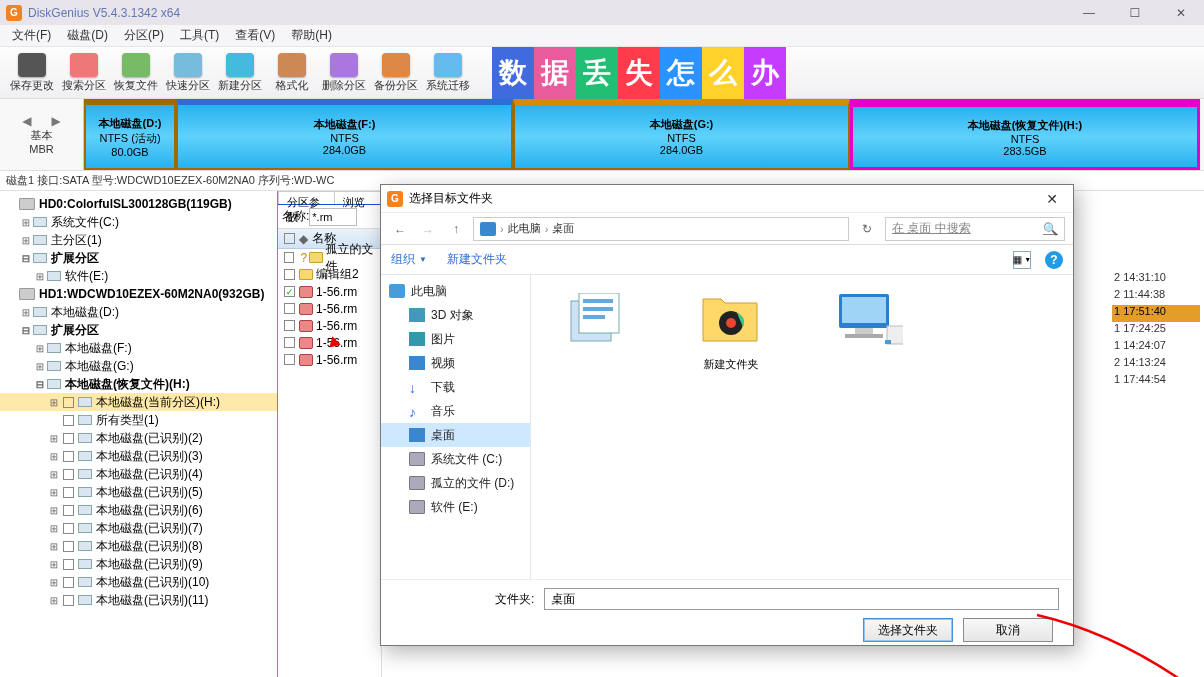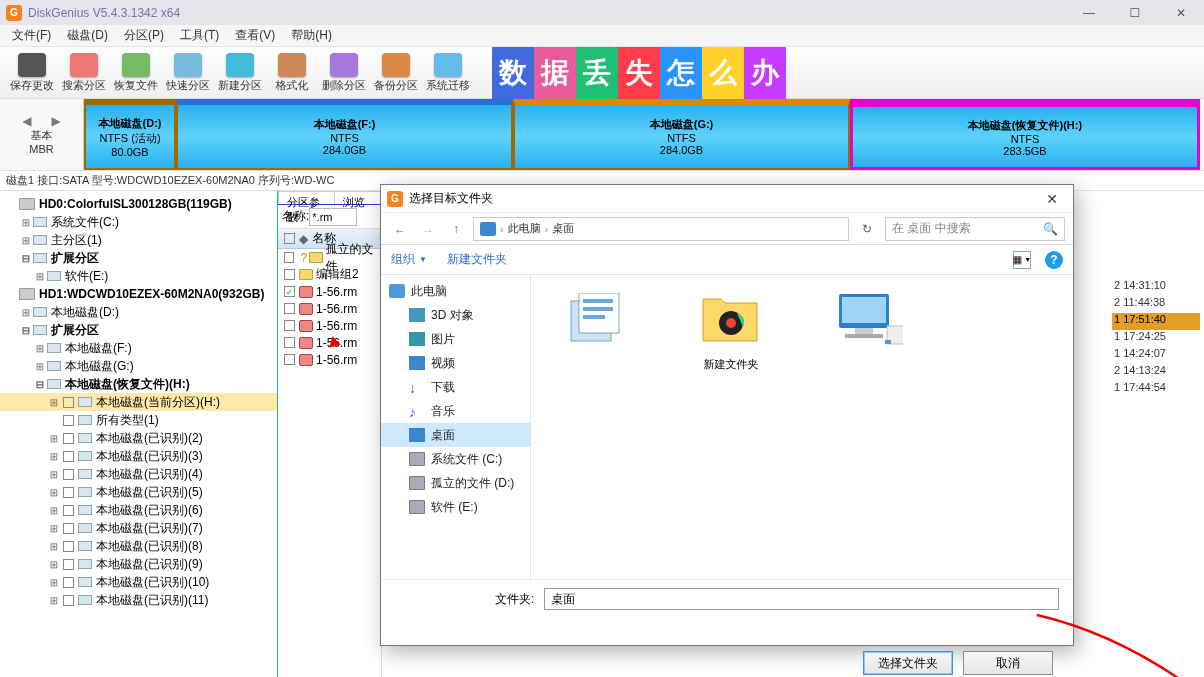--- a/index.html
+++ b/index.html
@@ -60,37 +60,37 @@
 .mid-tab { padding: 3px 8px; font-size: 11px; border-top: 1px solid #ccc; border-left:1px solid #ccc; border-right:1px solid #ccc; background:#fff; }
 .mid-name-row { height: 24px; display:flex; align-items:center; border-bottom:1px solid #ddd; padding:0 4px; }
 .mid-name-row input { width: 48px; font-size:11px; border:1px solid #bbb; height:18px; padding:0 2px; }
 .mid-header { height: 20px; display:flex; align-items:center; background: linear-gradient(#ebf3fb,#d2e3f5); border-bottom:1px solid #bcd; padding-left:4px; }
 .mid-header .chk { margin-right:4px; }
 .mid-row { height: 17px; display:flex; align-items:center; padding-left:4px; font-size:11px; }
 .file-ic { width:14px; height:12px; background:#e88; border:1px solid #a44; border-radius:2px; margin-right:3px; }
 .fold-ic { width:14px; height:11px; background:#f7d86f; border:1px solid #c8a030; border-radius:1px; margin-right:3px; }
 
 
-.rightcol { width: 94px; padding-top: 88px; padding-left:6px; position:absolute; right:4px; top:191px; }
+.rightcol { width: 94px; padding-top: 88px; padding-left:6px; position:absolute; right:4px; top:183px; }
 .rightcol div { font-size:11px; height:17px; color:#333; padding-left:2px; }
 .rightcol .sel { background:#e49d28; color:#000; }
 
 
 .dialog { position: absolute; left: 380px; top: 184px; width: 694px; height: 462px; background: #fff; border: 1px solid #777; box-shadow: 4px 6px 20px rgba(0,0,0,.3); display:flex; flex-direction:column; }
 .dlg-title { height: 28px; background: #fff; display:flex; align-items:center; padding-left:6px; border-bottom:1px solid #eee; }
 .dlg-title .ticon { width:16px;height:16px;background:#f58220;border-radius:3px;color:#fff;display:flex;align-items:center;justify-content:center;font-size:10px;font-weight:bold;margin-right:6px; }
 .dlg-close { margin-left:auto; width:42px; text-align:center; font-size:14px; color:#333; height:28px; line-height:28px; }
 .dlg-nav { height: 32px; display:flex; align-items:center; padding:0 8px; border-bottom:1px solid #ddd; gap:6px; }
 .nav-btn { width:22px; height:22px; display:flex; align-items:center; justify-content:center; color:#666; }
 .crumb { display:flex; align-items:center; gap:4px; border:1px solid #ccc; height:24px; padding:0 6px; flex:1; }
 .crumb .pc-ic { width:16px; height:14px; background:#3a87cf; border-radius:2px; }
 .crumb span { font-size:11px; color:#333; }
 .crumb .sep { color:#888; }
 .refresh { width:24px; }
-.searchbox { width:180px; border:1px solid #ccc; height:24px; display:flex; align-items:center; padding:0 6px; font-size:11px; color:#888; justify-content:space-between; }
+.searchbox { width:180px; border:1px solid #ccc; height:24px; display:flex; align-items:center; padding:0 6px; font-size:11px; color:#888; justify-content:space-between;text-decoration:underline; }
 
 .dlg-toolbar { height:30px; display:flex; align-items:center; padding:0 10px; gap:20px; border-bottom:1px solid #e5e5e5; }
 .org { color:#2a6fd6; font-size:12px; display:flex; align-items:center; gap:4px; }
 .dlg-toolbar-right { margin-left:auto; display:flex; align-items:center; gap:14px; }
 .view-ic { width:18px; height:18px; border:1px solid #8ab; display:flex; align-items:center; justify-content:center; font-size:10px; }
 .help-ic { width:18px; height:18px; border-radius:50%; background:#219be5; color:#fff; display:flex; align-items:center; justify-content:center; font-size:12px; font-weight:bold; }
 
 .dlg-body { flex:1; display:flex; overflow:hidden; }
 .dlg-left { width:150px; border-right:1px solid #e5e5e5; padding:4px 0; }
 .dlg-left .row { height:24px; display:flex; align-items:center; padding-left:8px; font-size:12px; color:#222; }
@@ -109,21 +109,21 @@
 
 .dlg-right { flex:1; padding:14px; display:flex; gap:36px; align-items:flex-start; }
 .thumb { display:flex; flex-direction:column; align-items:center; width:100px; }
 .thumb .timg { width:72px; height:62px; margin-bottom:6px; display:flex; align-items:center; justify-content:center; }
 .thumb .tlbl { font-size:11px; text-align:center; }
 
 .dlg-bottom { height:66px; padding:8px 14px; display:flex; flex-direction:column; gap:8px; border-top:1px solid #eee; }
 .folder-row { display:flex; align-items:center; gap:10px; padding-left:100px; }
 .folder-row input { flex:1; border:1px solid #999; height:22px; padding:0 6px; font-size:12px; }
 .btn-row { display:flex; justify-content:flex-end; gap:10px; padding-right:6px; }
-.dlg-btn { width:90px; height:24px; border:1px solid #8a8a8a; background:linear-gradient(#f8f8f8,#e6e6e6); font-size:12px; display:flex; align-items:center; justify-content:center;margin-top:33px; }
+.dlg-btn { width:90px; height:24px; border:1px solid #8a8a8a; background:linear-gradient(#f8f8f8,#e6e6e6); font-size:12px; display:flex; align-items:center; justify-content:center; }
 .dlg-btn.primary { border:1px solid #4a90d9; box-shadow:0 0 0 1px #8ec6f7 inset; }
 
 
 .arrow-ann { position:absolute; left:636px; top:420px; pointer-events:none; }
 
 .red-ptr { position:absolute; left:328px; top:338px; width:0; height:0; border-top:6px solid transparent; border-bottom:6px solid transparent; border-right:10px solid #e00; transform:rotate(-45deg); pointer-events:none; }
 </style>
 </head>
 <body>
 

